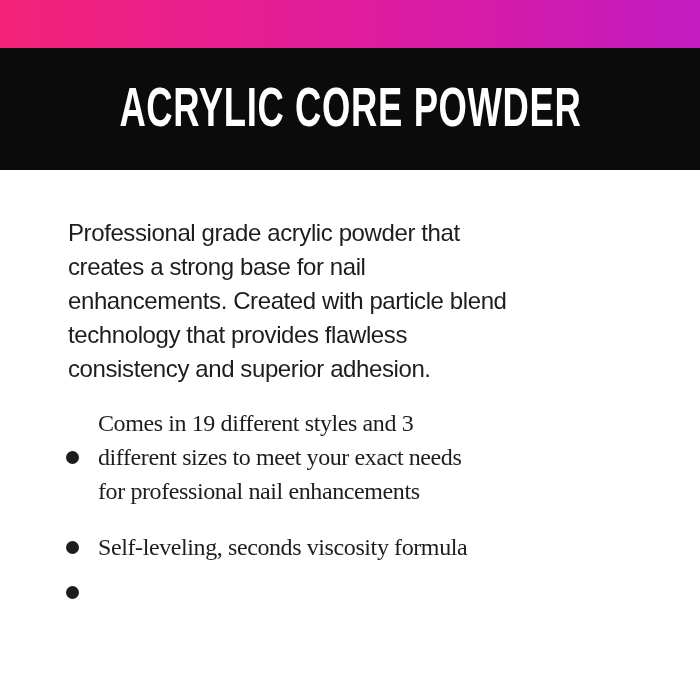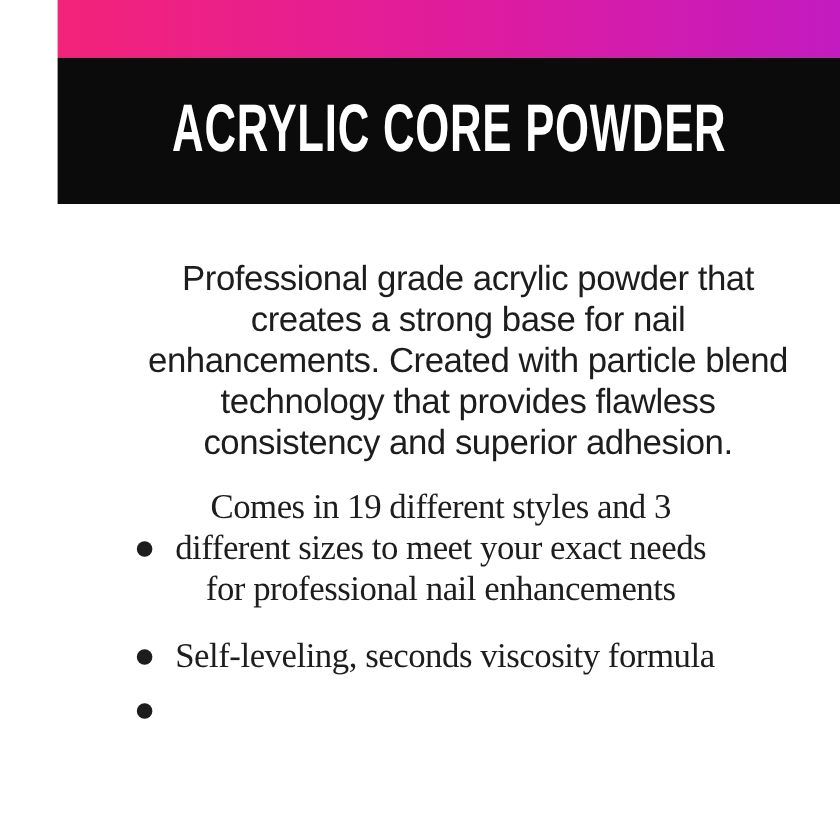--- a/index.html
+++ b/index.html
@@ -4,21 +4,20 @@
 <style>
   * { margin: 0; padding: 0; box-sizing: border-box; }
   html, body { background: #ffffff; }
   .page {
     position: relative;
     width: 700px;
     height: 700px;
     overflow: hidden;
     background: #ffffff;
     font-family: "Liberation Sans", sans-serif;
-    padding-left: 48px;
   }
   .gradient-bar {
     width: 100%;
     height: 48px;
     background: linear-gradient(90deg,
       var(--gradient-left, #f32379) 0%,
       var(--gradient-mid, #e01c9c) 50%,
       var(--gradient-right, #c31bc0) 100%);
   }
   .title-banner {
@@ -36,24 +35,23 @@
     font-size: 56px;
     letter-spacing: 1px;
     white-space: nowrap;
     transform: scaleX(0.65);
     transform-origin: center;
     margin-top: -6px;
   }
   .content {
     padding: 46px 36px 0 66px;
     color: var(--text-color, #1d1d1d);
-    font-size: 29px;
+    font-size: 24px;
     line-height: 34px;
     letter-spacing: -0.4px;
-    text-align: center;
   }
   .description {
     margin-left: 2px;
     margin-bottom: 20px;
     white-space: pre-line;
   }
   .feature-list {
     list-style: none;
   }
   .feature-list li {

